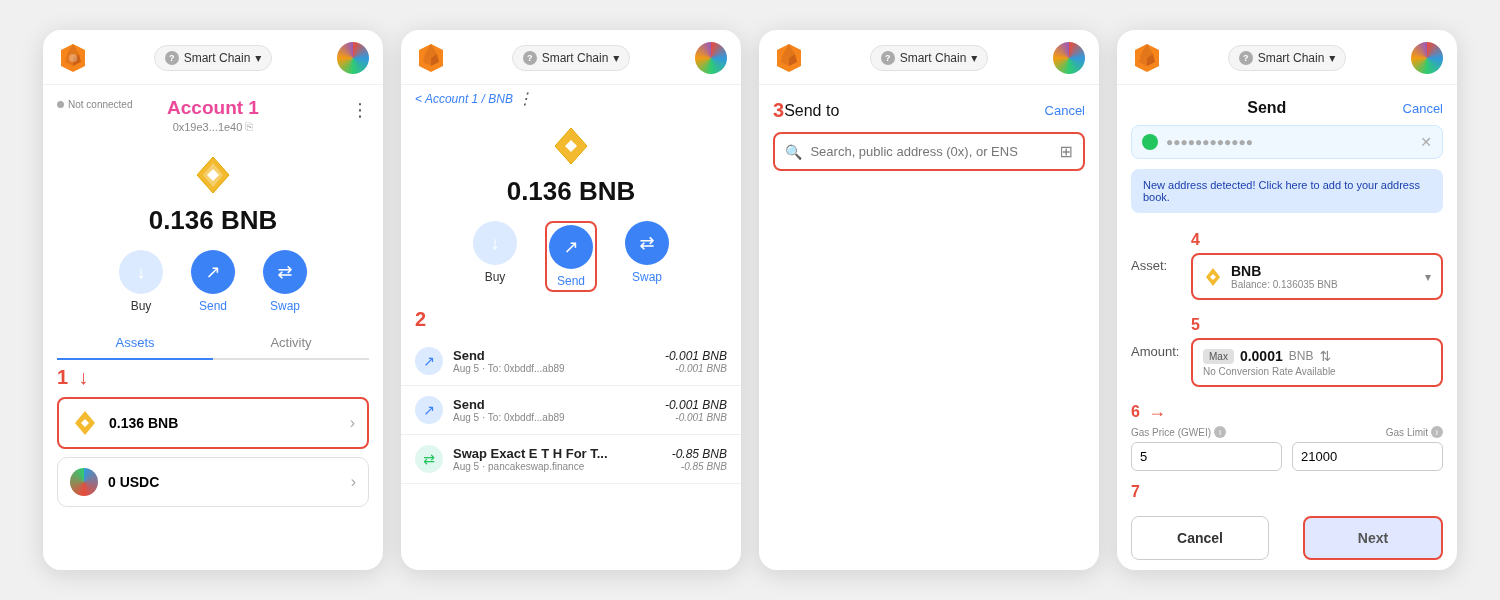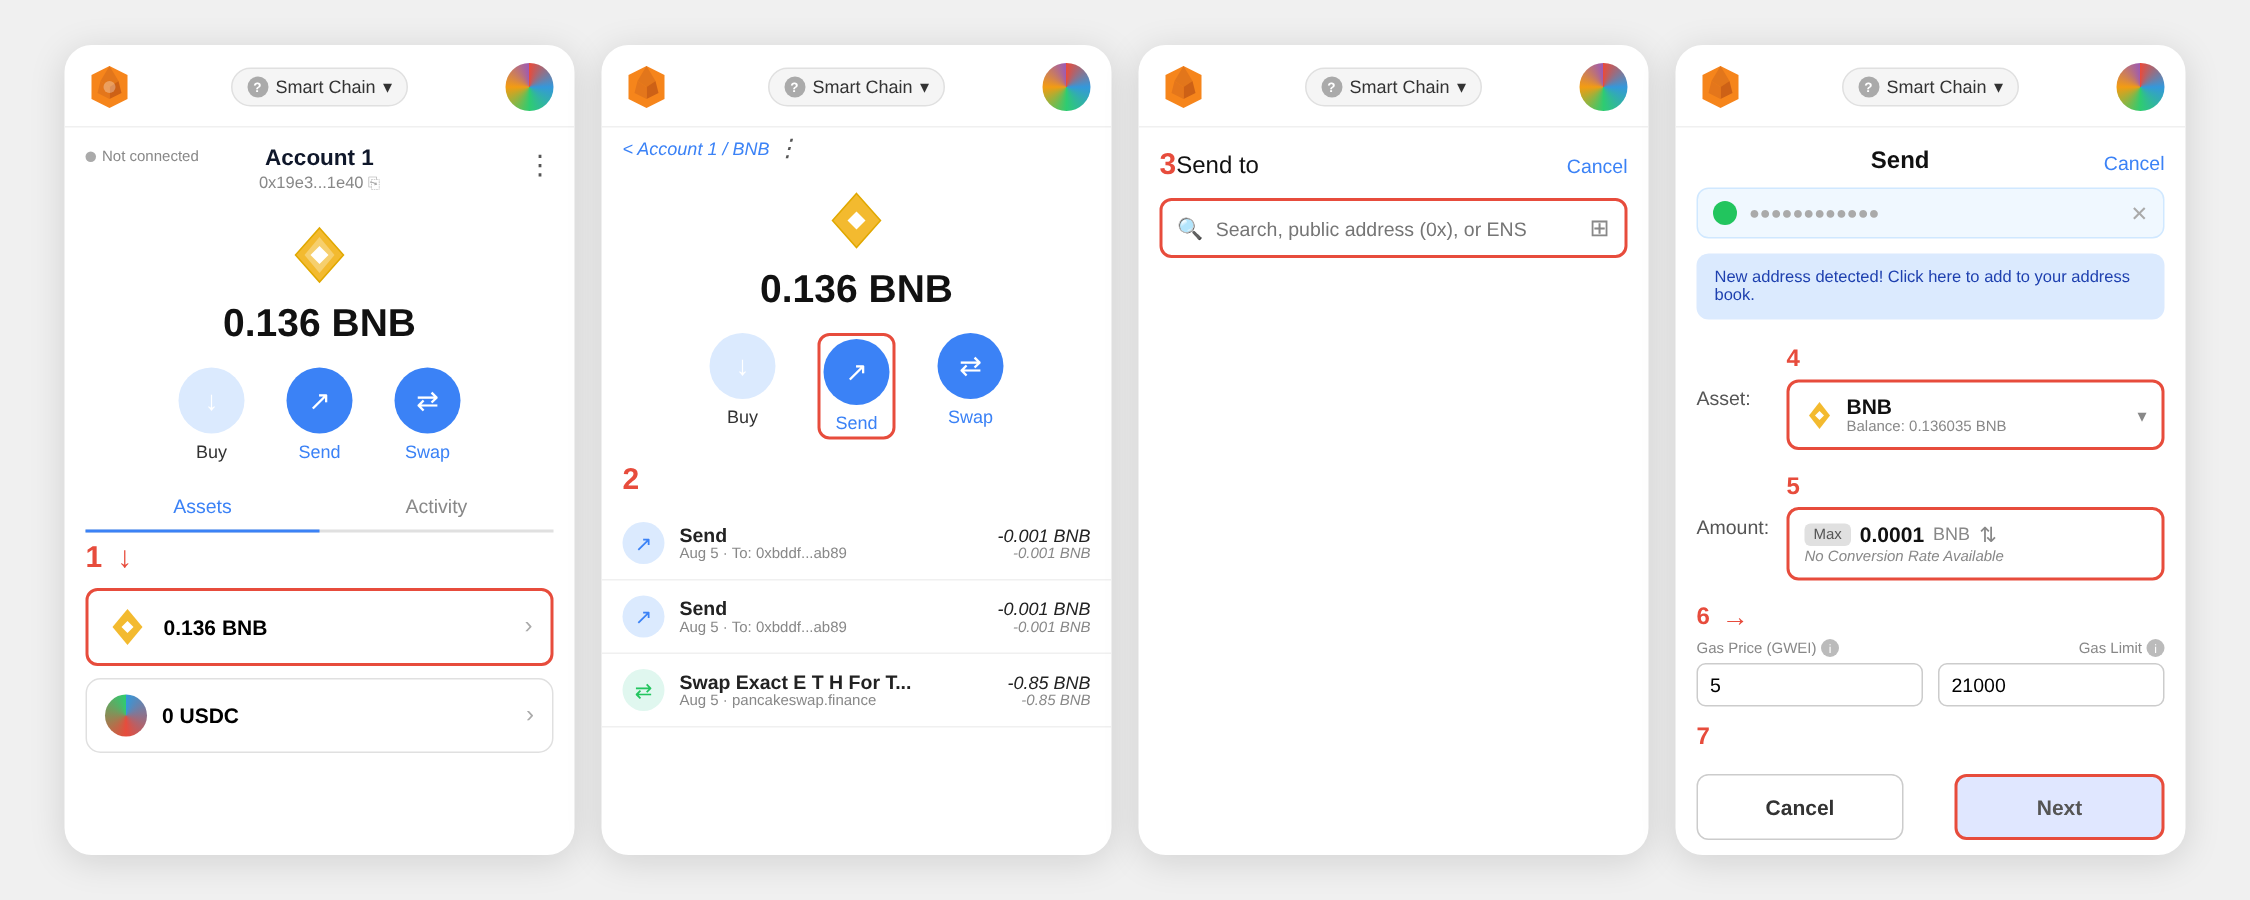--- a/index.html
+++ b/index.html
@@ -83,23 +83,23 @@
       color: #888;
       display: flex;
       align-items: center;
       gap: 4px;
       position: absolute;
       left: 14px;
       top: 14px;
     }
     .dot-grey { width: 7px; height: 7px; border-radius: 50%; background: #aaa; }
     .account-name {
-      font-size: 15px;
+      font-size: 19px;
       font-weight: 600;
-      color: #0f172a;
+      color: #ec4899;
     }
     .account-address {
       font-size: 11px;
       color: #888;
       display: flex;
       align-items: center;
       gap: 3px;
       margin-top: 2px;
     }
     .copy-icon { font-size: 10px; color: #aaa; }
@@ -404,21 +404,21 @@
       background: #e0e0e0;
       border: none;
       border-radius: 4px;
       padding: 2px 6px;
       font-size: 10px;
       cursor: pointer;
       color: #555;
     }
     .amount-value { font-size: 14px; font-weight: 600; color: #111; }
     .amount-unit { font-size: 12px; color: #888; }
-    .no-rate { font-size: 10px; color: #888; margin-top: 2px; font-style: italic; }
+    .no-rate { font-size: 10px; color: #888; margin-top: 2px; }
     .sort-icon { font-size: 14px; color: #888; }
     .gas-section {
       padding: 4px 14px 8px;
     }
     .gas-labels {
       display: flex;
       gap: 14px;
       margin-bottom: 4px;
     }
     .gas-label {

